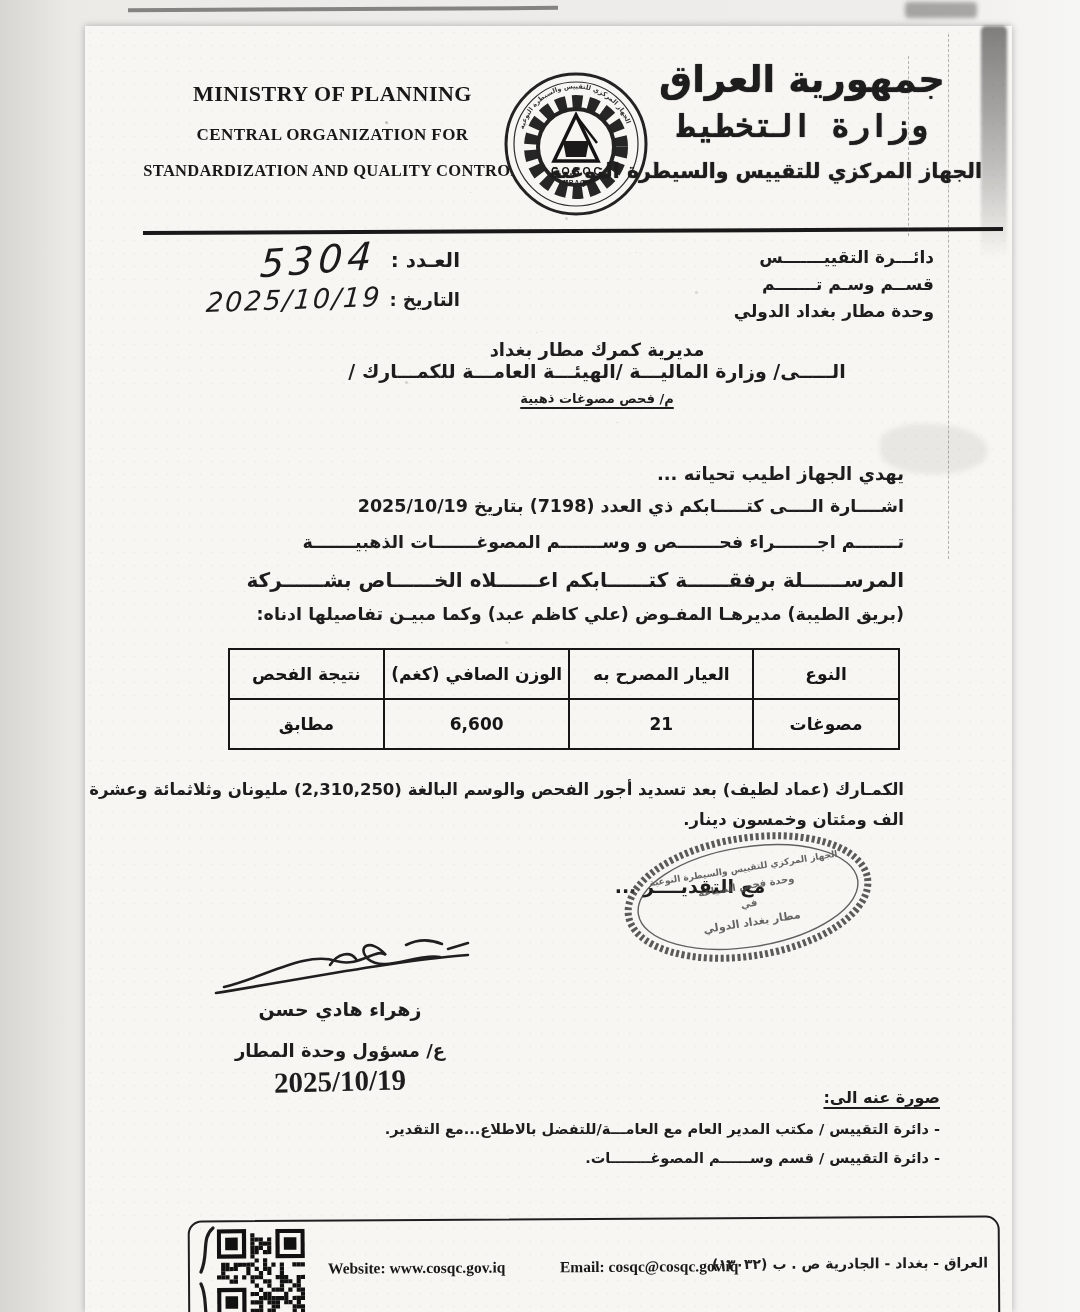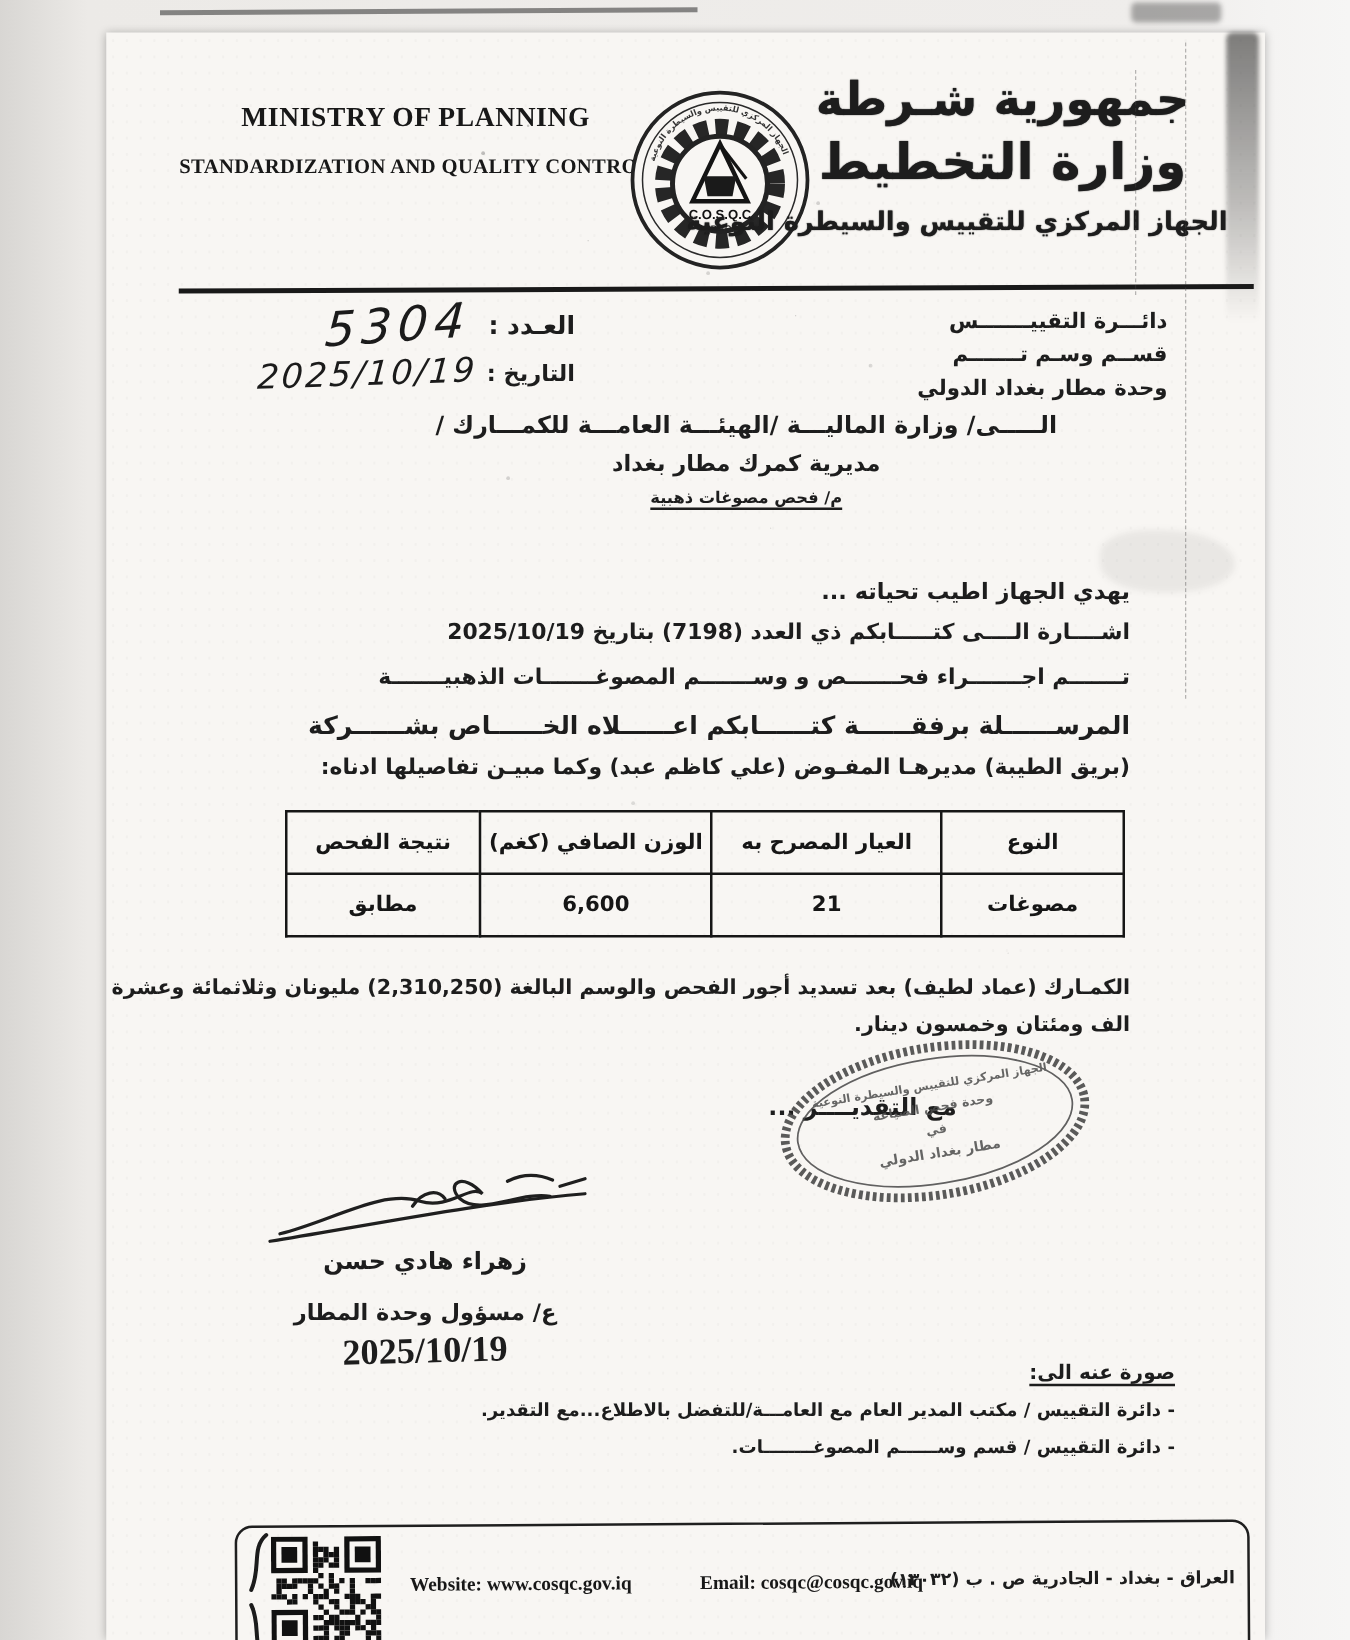--- a/index.html
+++ b/index.html
@@ -40,20 +40,21 @@
 
 <div class="scan">
 
   <div class="abs" style="left:128px;top:7px;width:430px;height:4px;background:#2e2e2e;opacity:.55;transform:rotate(-0.3deg);"></div>
   <div class="abs" style="left:905px;top:2px;width:72px;height:16px;background:rgba(30,30,30,.35);filter:blur(2px);border-radius:4px;"></div>
 
   <div class="page">
 
     <div class="abs en-serif" style="left:55px;top:55px;width:385px;text-align:center;">
       <div style="font-size:22px;letter-spacing:.5px;">MINISTRY OF PLANNING</div>
+      <div style="font-size:17px;margin-top:18px;letter-spacing:.4px;">CENTRAL ORGANIZATION FOR</div>
       <div style="font-size:16.5px;margin-top:16px;letter-spacing:.3px;">STANDARDIZATION AND QUALITY CONTROL</div>
     </div>
 
     <div class="abs" style="left:418px;top:45px;width:146px;height:146px;">
       <svg width="146" height="146" viewBox="0 0 146 146">
         <circle cx="73" cy="73" r="70" fill="#f8f6f3" stroke="#232323" stroke-width="3"></circle>
         <circle cx="73" cy="73" r="62" fill="none" stroke="#2a2a2a" stroke-width="1.2"></circle>
         <path id="sealArc" d="M 21 86 A 54 54 0 1 1 125 86" fill="none"></path>
         <text font-size="6.5" fill="#333" font-family="DejaVu Sans" font-weight="bold">
           <textPath href="#sealArc" startOffset="14%">الجهاز المركزي للتقييس والسيطرة النوعية</textPath>
@@ -64,22 +65,22 @@
           <path d="M73 44 L95 90 L51 90 Z" fill="none" stroke="#141414" stroke-width="3.5"></path>
           <path d="M60 70 h26 l-3 16 h-20 Z" fill="#1a1a1a"></path>
           <path d="M74 46 L94 72" stroke="#141414" stroke-width="2.5"></path>
         </g>
         <text x="73" y="104" text-anchor="middle" font-size="10.5" font-weight="bold" font-family="Liberation Sans" fill="#111">C.O.S.Q.C</text>
         <text x="73" y="114" text-anchor="middle" font-size="6.5" font-weight="bold" letter-spacing="1" font-family="Liberation Sans" fill="#222">IRAQ</text>
       </svg>
     </div>
 
     <div class="abs ar" style="right:30px;top:32px;width:360px;text-align:center;">
-      <div class="callig" style="font-size:37px;">جمهورية شـرطة</div>
-      <div class="callig" style="font-size:40px;margin-top:6px;">وزارة التخطيط</div>
+      <div class="callig" style="font-size:37px;">جمهورية العراق</div>
+      <div class="callig" style="font-size:32px;margin-top:6px;font-family:Liberation Mono, monospace;">وزارة التخطيط</div>
       <div class="callig" style="font-size:20.5px;margin-top:12px;">الجهاز المركزي للتقييس والسيطرة النوعية</div>
     </div>
 
     <div class="abs rule" style="left:58px;top:203px;width:860px;"></div>
 
     <div class="abs ar" style="left:55px;top:212px;width:320px;">
       <div style="display:flex;align-items:center;gap:14px;">
         <span style="font-size:20px;">العـدد :</span>
         <span class="hand" style="font-size:38px;letter-spacing:5px;transform:rotate(-4deg) skewX(-8deg);display:inline-block;">5304</span>
       </div>
@@ -89,22 +90,22 @@
       </div>
     </div>
 
     <div class="abs ar" style="right:78px;top:218px;width:300px;text-align:right;line-height:27px;font-size:17px;">
       <div>دائـــرة التقييـــــــس</div>
       <div>قســم وسـم تـــــــم</div>
       <div>وحدة مطار بغداد الدولي</div>
     </div>
 
     <div class="abs ar" style="left:212px;top:303px;width:600px;text-align:center;">
+      <div style="font-size:18px;margin-top:10px;">مديرية كمرك مطار بغداد</div>
       <div style="font-size:19px;white-space:nowrap;">الـــــى/ وزارة الماليـــة /الهيئـــة العامـــة للكمـــارك /</div>
-      <div style="font-size:18px;margin-top:10px;">مديرية كمرك مطار بغداد</div>
       <div class="underln" style="font-size:13px;margin-top:9px;">م/ فحص مصوغات ذهبية</div>
     </div>
 
     <div class="abs ar" style="right:108px;top:437px;font-size:18px;">يهدي الجهاز اطيب تحياته ...</div>
     <div class="abs ar" style="right:108px;top:470px;font-size:17.5px;">اشــــارة الــــى كتـــــابكم ذي العدد (7198) بتاريخ 2025/10/19</div>
     <div class="abs ar" style="right:108px;top:506px;font-size:17.5px;white-space:nowrap;">تـــــــم اجـــــــراء فحـــــــص و وســـــــم المصوغـــــــات الذهبيـــــــة</div>
     <div class="abs ar" style="right:108px;top:542px;font-size:20px;white-space:nowrap;">المرســــــلة برفقــــــة كتــــــابكم اعــــــلاه الخــــــاص بشــــــركة</div>
     <div class="abs ar" style="right:108px;top:578px;font-size:17.5px;">(بريق الطيبة) مديرهـا المفـوض (علي كاظم عبد) وكما مبيـن تفاصيلها ادناه:</div>
 
     <table class="exam abs" style="left:143px;top:622px;width:672px;">

